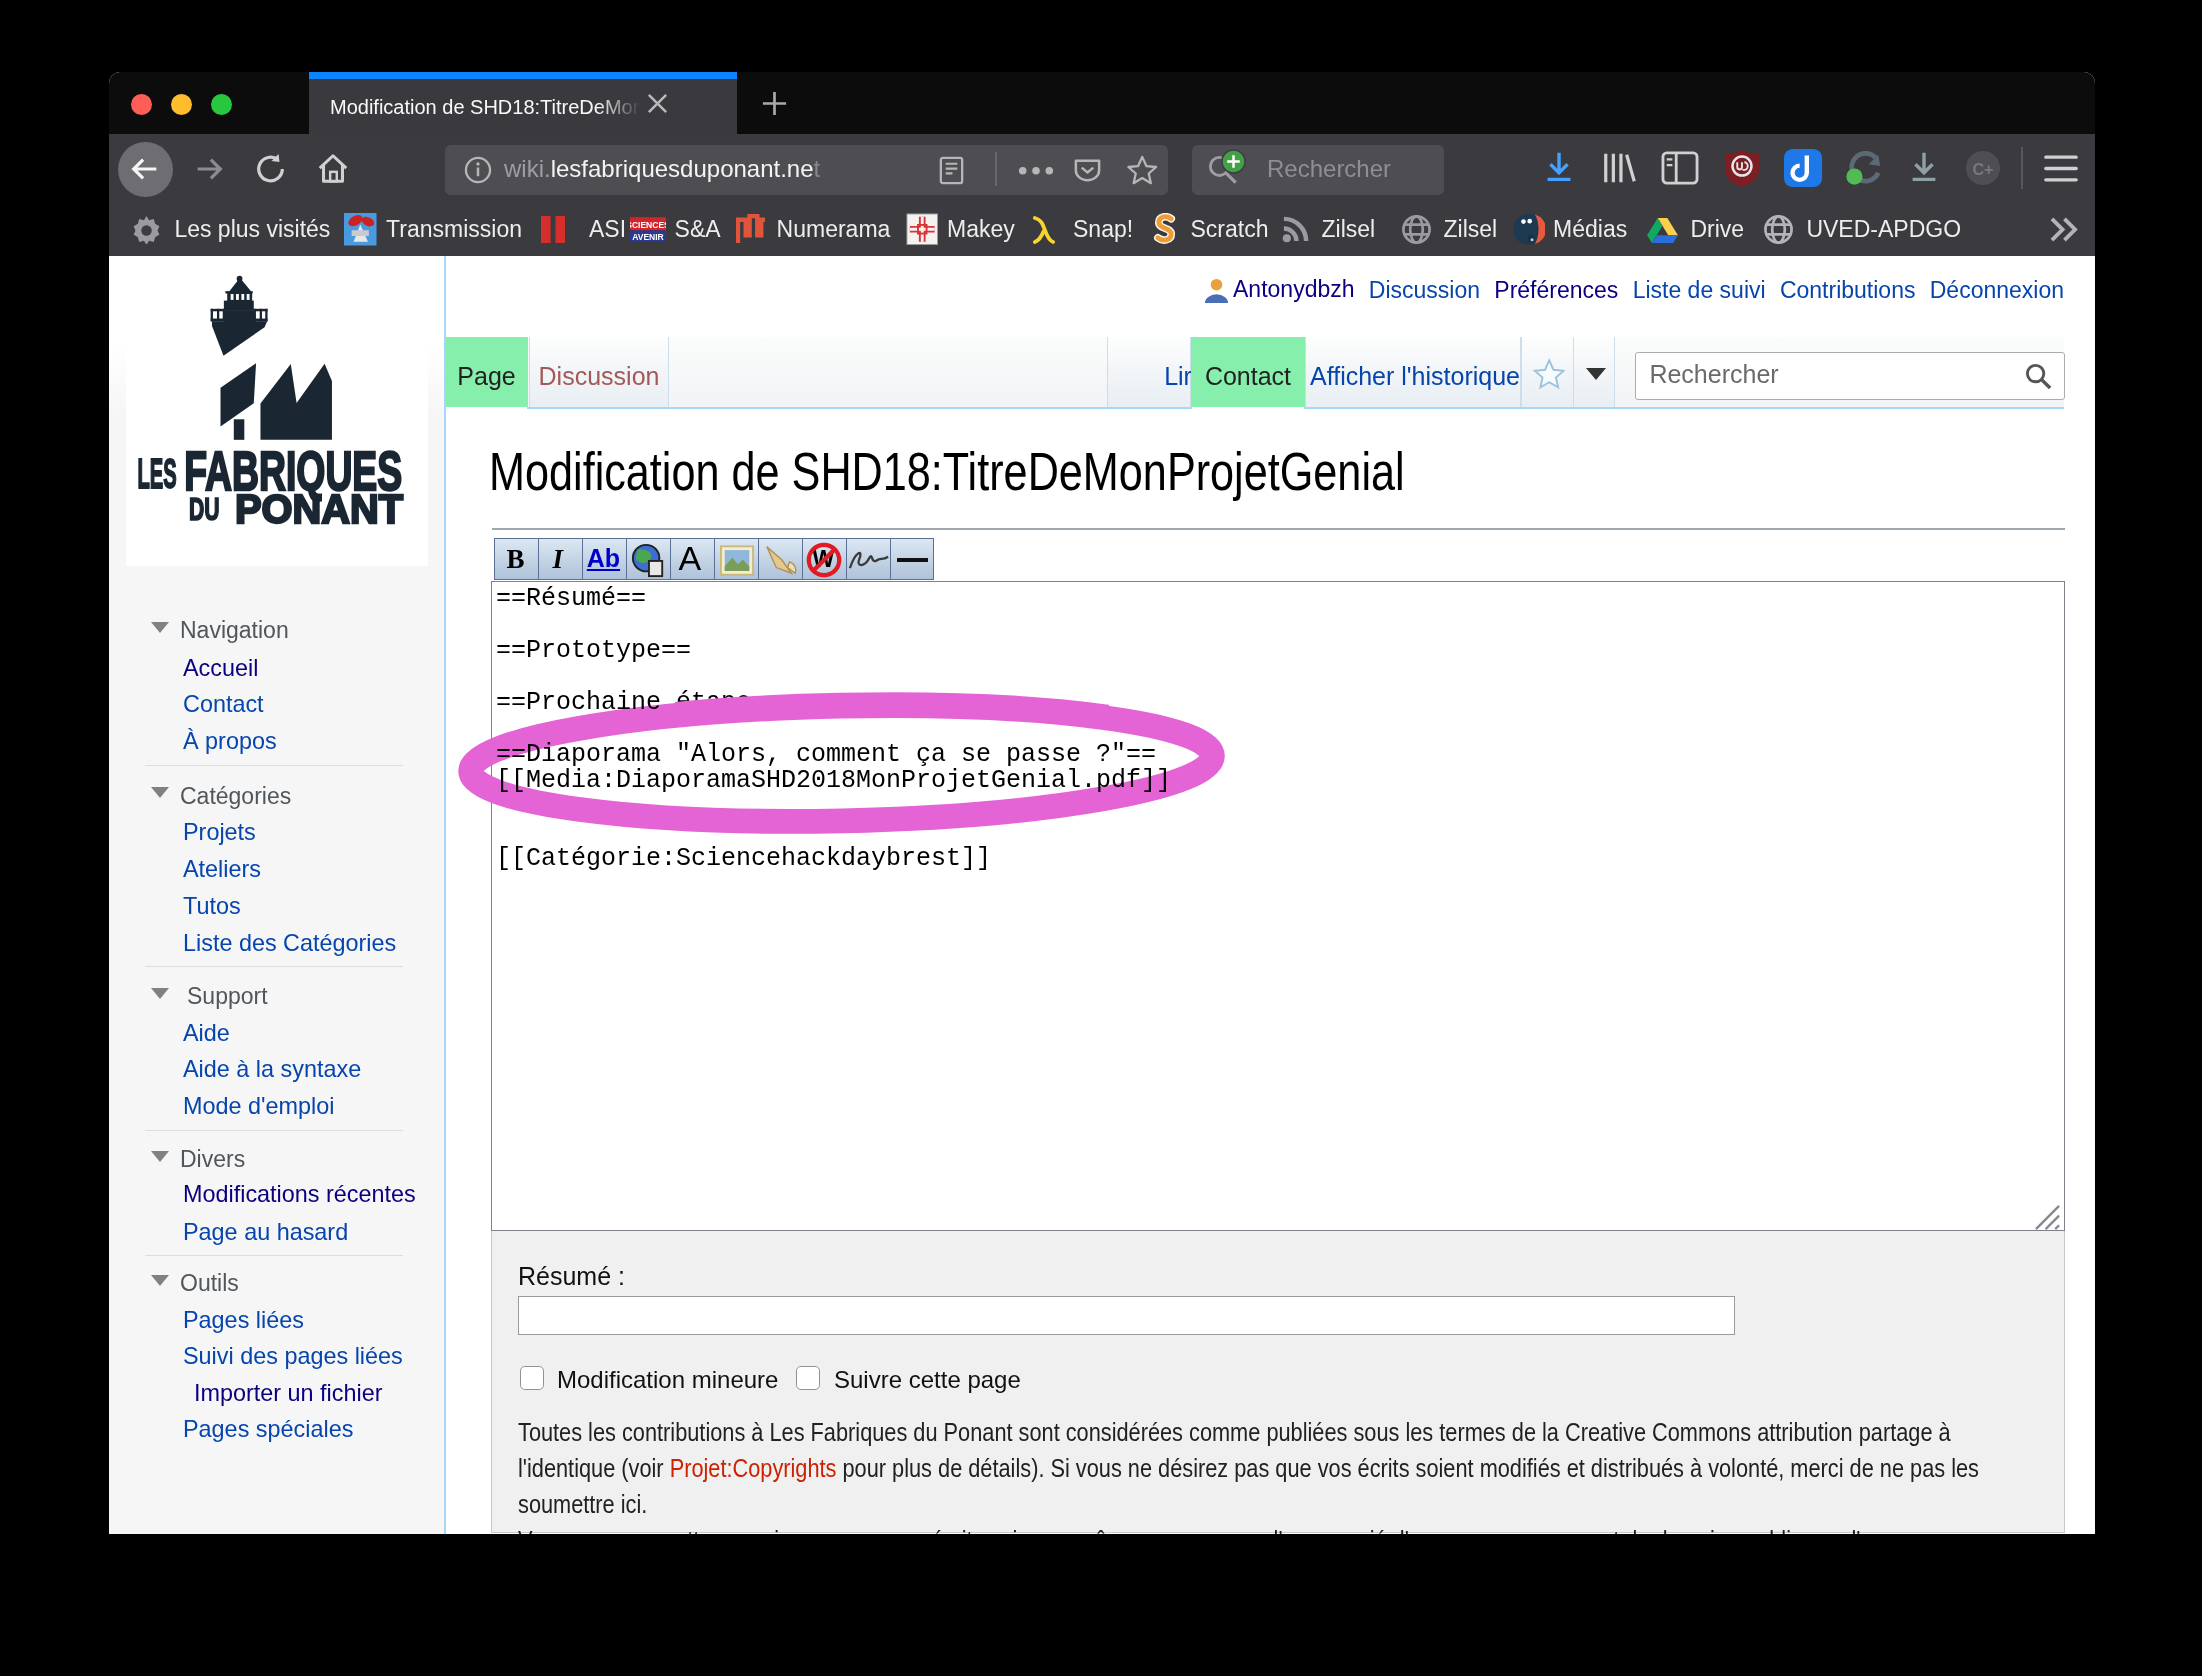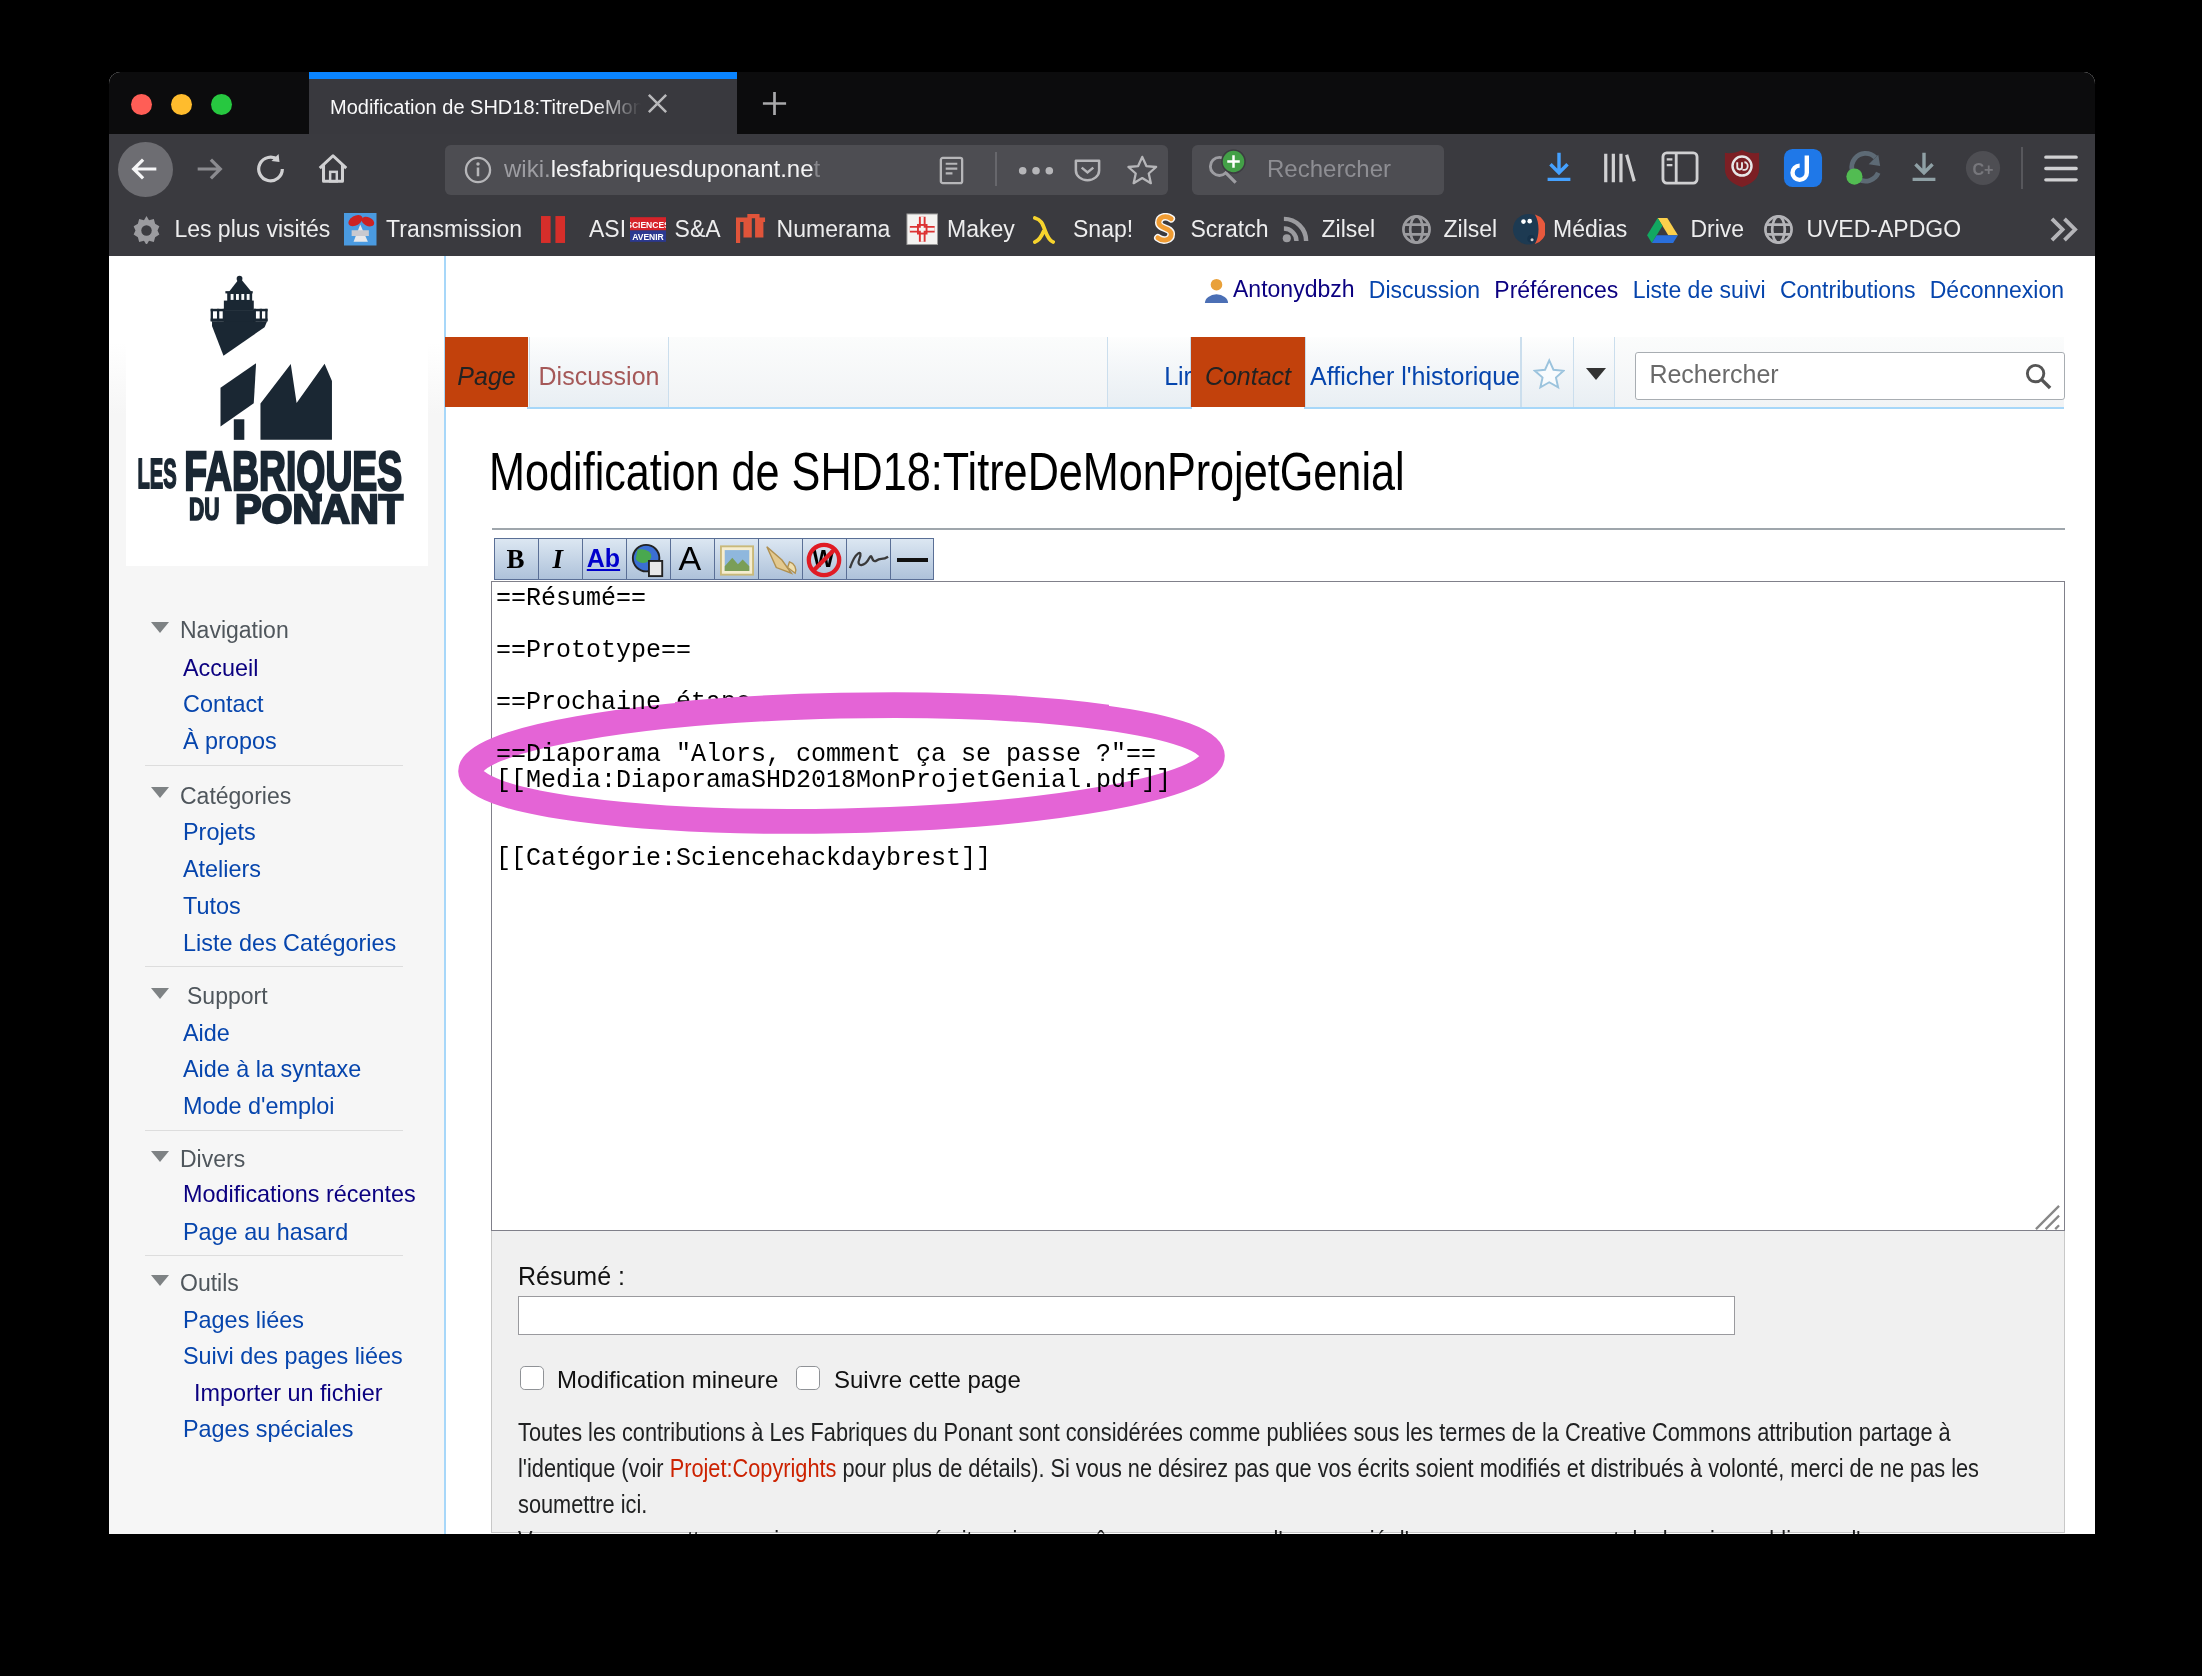--- a/index.html
+++ b/index.html
@@ -40,21 +40,21 @@
   .sbdiv { position:absolute; left:36px; width:258px; height:1px; background:#ddd; }
   .tri { position:absolute; width:0; height:0; border-left:9.6px solid transparent;
     border-right:9.6px solid transparent; border-top:11.5px solid #7e8284; }
   a { text-decoration:none; }
   .bl { color:#0645ad; } .vl { color:#0b0080; } .rl { color:#cc2200; }
   #persbar { position:absolute; top:204px; right:31px; height:29px; display:flex; gap:14.3px;
     font-size:23px; align-items:center; }
   
   #tabstrip { position:absolute; left:336px; top:265px; width:1619px; height:72px;
     background:linear-gradient(#fbfcfc,#f1f3f5); }
-  .wtab { position:absolute; top:265px; height:72px; background:#c2410c;font-style:italic; }
+  .wtab { position:absolute; top:265px; height:72px; background:#86efac; }
   .gtab { position:absolute; top:265px; height:72px;
     background:linear-gradient(rgba(255,255,255,0.6),#e8eef3); border-left:1px solid #cbdeed; border-right:1px solid #cbdeed;}
   .tabtext { position:absolute; top:25px; width:100%; text-align:center; font-size:25px; white-space:nowrap; }
   #blueline { position:absolute; left:336px; top:335px; width:1619px; height:1.9px; background:#a7d7f9; }
   .bgap { position:absolute; top:335px; height:1.9px; background:#fff; }
   #wsearch { position:absolute; left:1526px; top:280px; width:430px; height:48px; background:#fff;
     border:1.9px solid #a8adb2; border-radius:2.9px; }
   
   #h1t { position:absolute; left:380px; top:368px; font-size:54px; color:#000; font-weight:400;
     white-space:nowrap; transform:scaleX(0.80); transform-origin:left top; }

